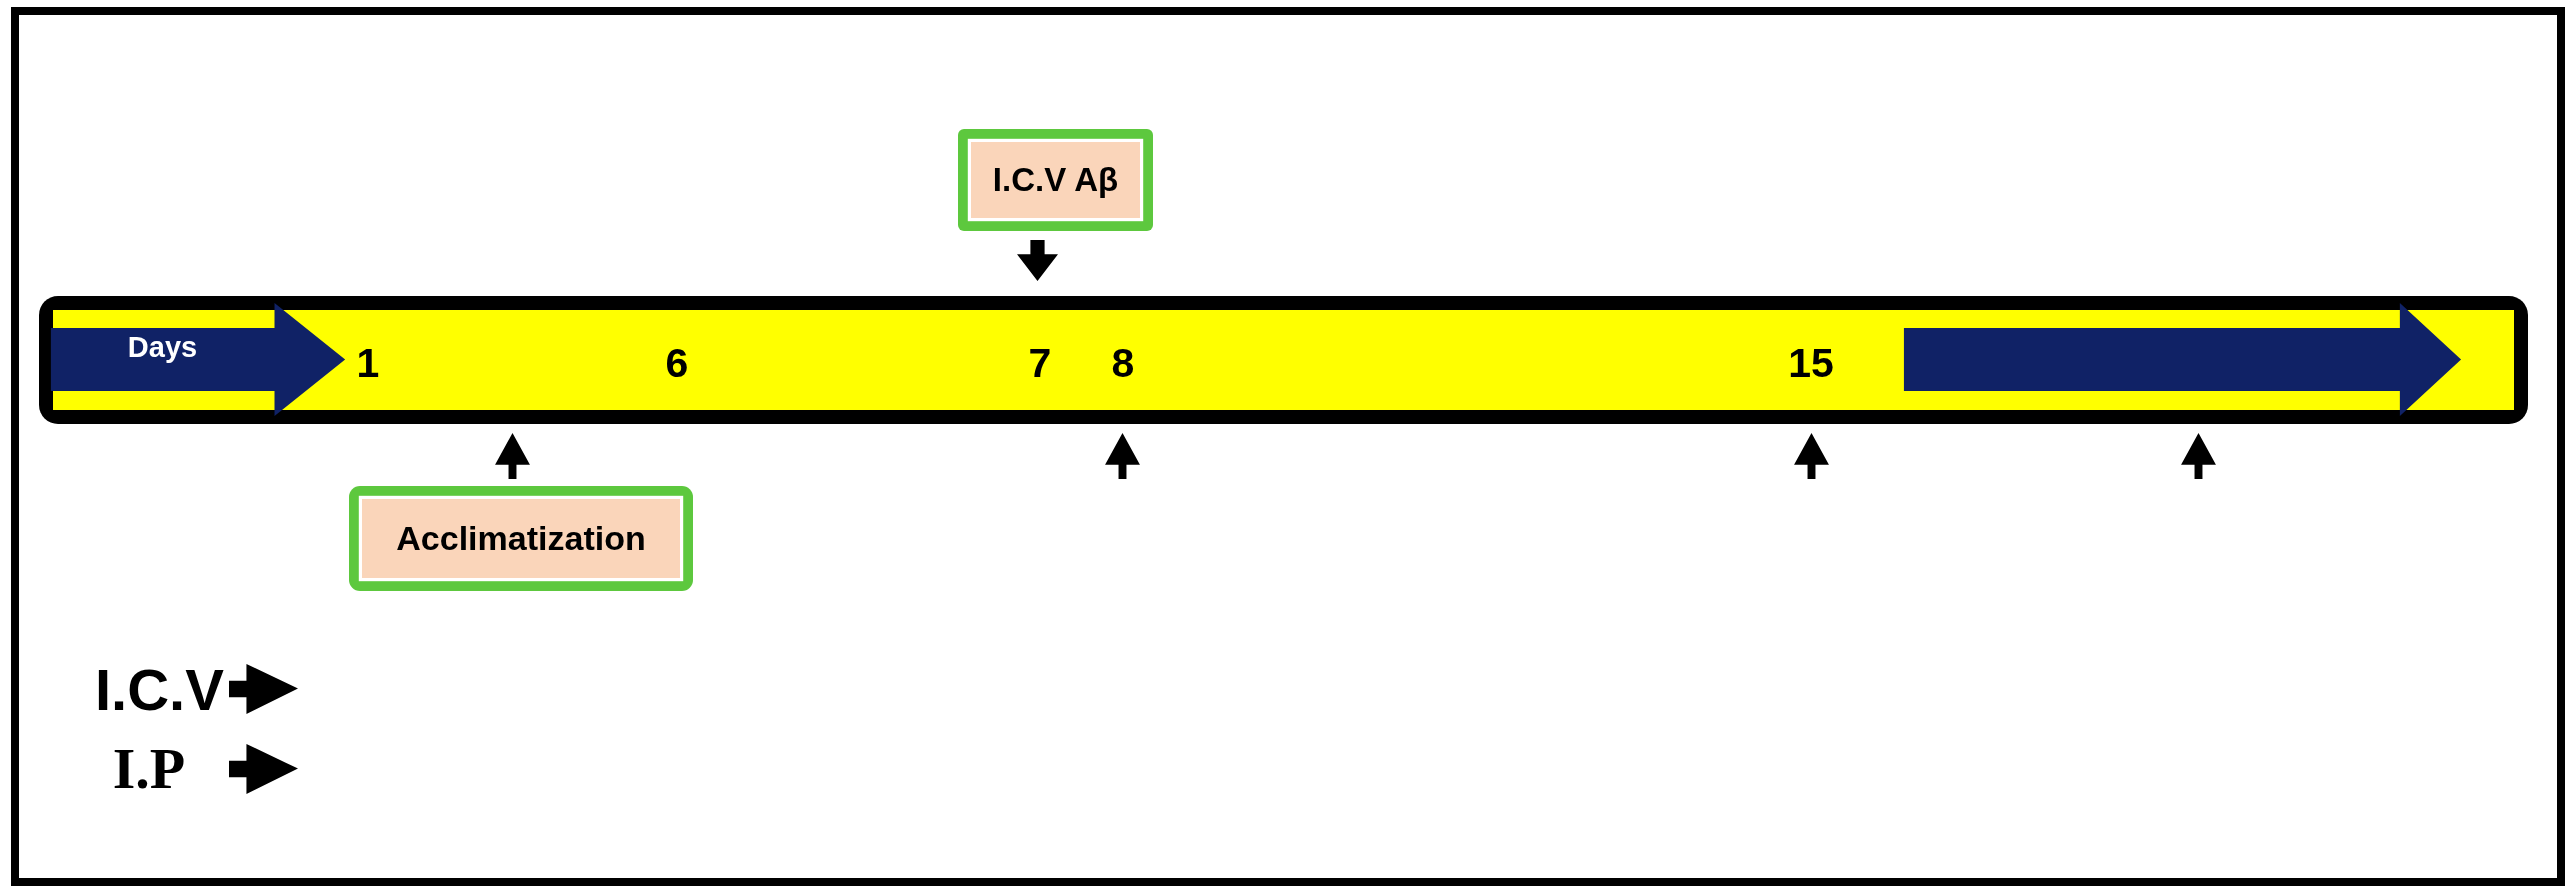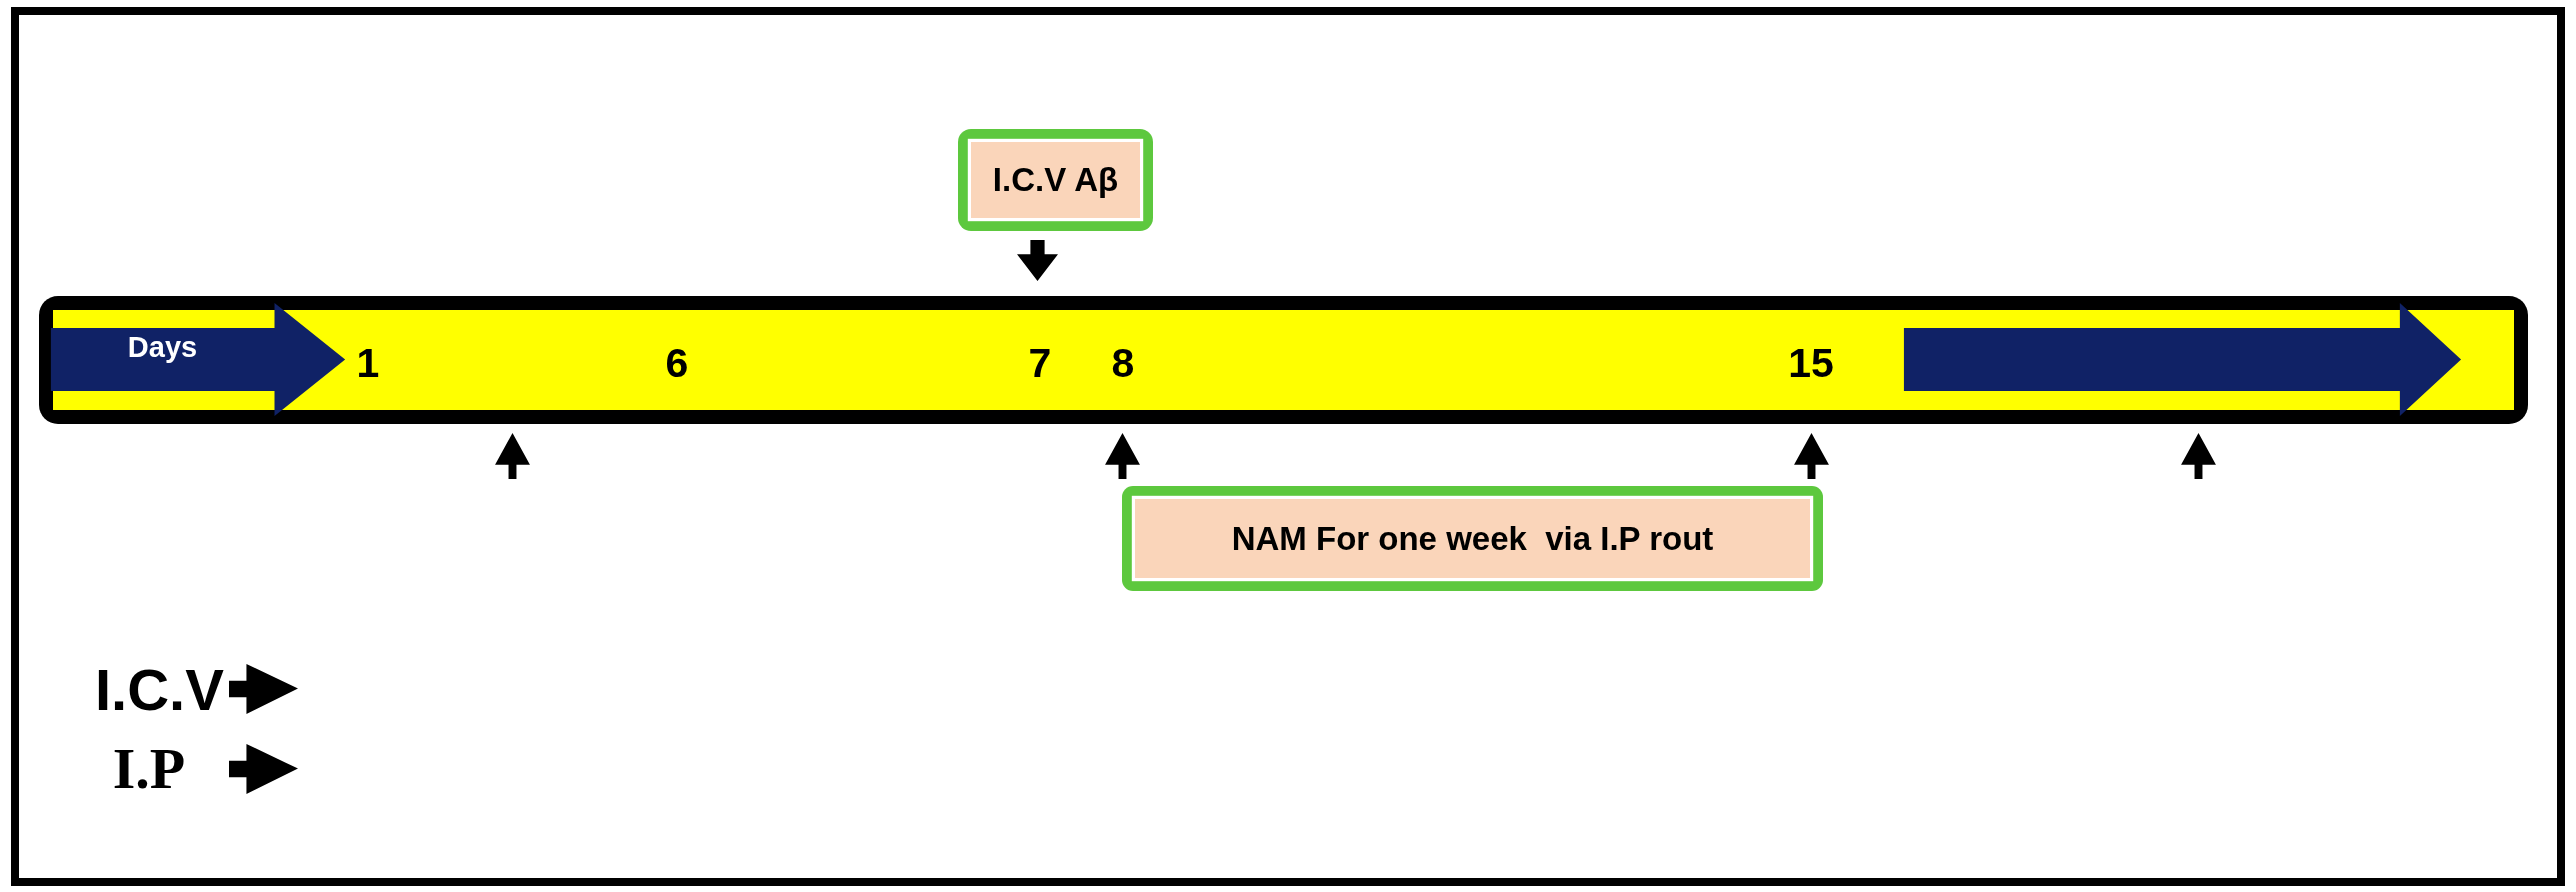--- a/index.html
+++ b/index.html
@@ -38,21 +38,21 @@
   
   .callout{
     position:absolute;background:#5DC83E;border-radius:11px;
   }
   .callout .inner{
     position:absolute;left:12.6px;top:12.6px;right:12.6px;bottom:12.6px;
     background:#FAD5BA;box-shadow:0 0 0 3.2px #ffffff;
     display:flex;align-items:center;justify-content:center;
   }
   .callout .inner span{white-space:pre;}
-  .icv-box{left:958px;top:129px;width:195px;height:102px;border-radius:13px;}
+  .icv-box{left:958px;top:129px;width:195px;height:102px;border-radius:6px;}
   .icv-box .inner{font-size:33px;}
   .acclim-box{left:349px;top:486px;width:344px;height:105px;}
   .acclim-box .inner{font-size:34px;}
   .nam-box{left:1122px;top:486px;width:701px;height:105px;}
   .nam-box .inner{font-size:33px;}
   .perf-box{left:1840px;top:486px;width:687px;height:105px;}
   .perf-box .inner{font-size:36px;}
   
   .ptr{position:absolute;}
   
@@ -102,26 +102,26 @@
   <svg class="ptr" style="left:1105px;top:433px;" width="35" height="46" viewBox="0 0 44 58">
     <polygon points="22,0 44,40 27,40 27,58 17,58 17,40 0,40" fill="#000"></polygon>
   </svg>
   <svg class="ptr" style="left:1794px;top:433px;" width="35" height="46" viewBox="0 0 44 58">
     <polygon points="22,0 44,40 27,40 27,58 17,58 17,40 0,40" fill="#000"></polygon>
   </svg>
   <svg class="ptr" style="left:2181px;top:433px;" width="35" height="46" viewBox="0 0 44 58">
     <polygon points="22,0 44,40 27,40 27,58 17,58 17,40 0,40" fill="#000"></polygon>
   </svg>
 
-
-  <div class="callout nam-box">
+  <div class="callout acclim-box">
     <div class="inner">
-      <span>NAM For one week  via I.P rout</span>
+      <span>Acclimatization</span>
     </div>
   </div>
+
 
 
   <div class="legend-abbr" style="left:95px;top:666px;width:118px;">I.C.V</div>
   <svg class="ptr" style="left:229px;top:664px;" width="69" height="50" viewBox="0 0 87 63">
     <polygon points="0,21 22,21 22,0 87,31 22,63 22,42 0,42" fill="#000"></polygon>
   </svg>
 
   <div class="legend-abbr" style="left:90px;top:745px;width:118px;font-family:Liberation Serif, serif;">I.P</div>
   <svg class="ptr" style="left:229px;top:744px;" width="69" height="50" viewBox="0 0 87 63">
     <polygon points="0,21 22,21 22,0 87,31 22,63 22,42 0,42" fill="#000"></polygon>

